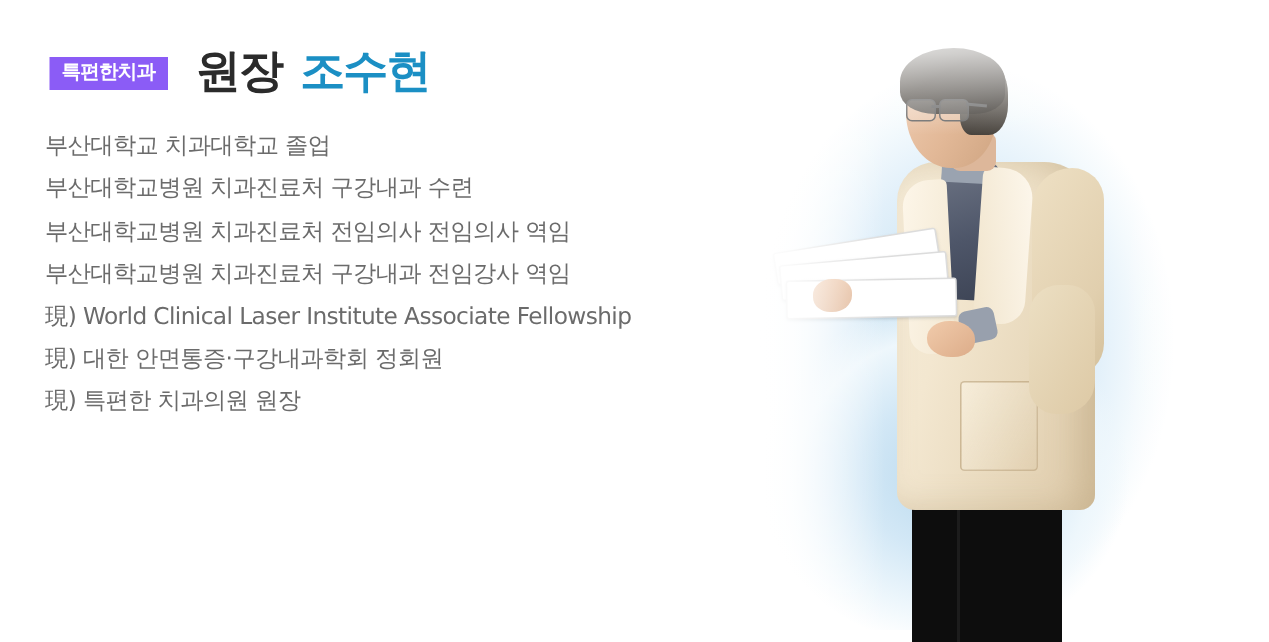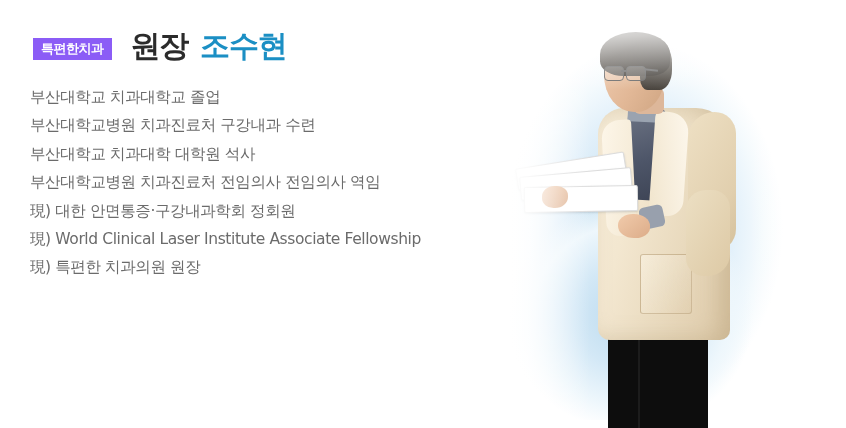--- a/index.html
+++ b/index.html
@@ -41,21 +41,20 @@
     position: relative;
     top: 1px;
   }
   .title-wrap {
     margin-left: 19px;
     white-space: nowrap;
     font-size: 30px;
     font-weight: bold;
     letter-spacing: -1.2px;
     line-height: 30px;
-    font-family: Liberation Mono, monospace;
   }
   .title-role {
     color: #2b2b2b;
   }
   .title-name {
     color: #1b8fc4;
     margin-left: 12px;
   }
 
   
@@ -303,24 +302,24 @@
   <div class="header">
     <span class="badge">특편한치과</span>
     <span class="title-wrap">
       <span class="title-role">원장</span><span class="title-name">조수현</span>
     </span>
   </div>
 
   <div class="creds">
     <div class="cred-line">부산대학교 치과대학교 졸업</div>
     <div class="cred-line">부산대학교병원 치과진료처 구강내과 수련</div>
-    <div class="cred-line">부산대학교 치과대학 대학원 석사</div>
     <div class="cred-line">부산대학교병원 치과진료처 전임의사 전임의사 역임</div>
+    <div class="cred-line">부산대학교병원 치과진료처 구강내과 전임강사 역임</div>
+    <div class="cred-line">現) World Clinical Laser Institute Associate Fellowship</div>
     <div class="cred-line">現) 대한 안면통증·구강내과학회 정회원</div>
-    <div class="cred-line">現) World Clinical Laser Institute Associate Fellowship</div>
     <div class="cred-line">現) 특편한 치과의원 원장</div>
   </div>
 
   <div class="photo">
     <div class="glow"></div>
     <div class="glow2"></div>
 
     <div class="figure">
       <div class="trousers"></div>
       <div class="trousers-crease"></div>

